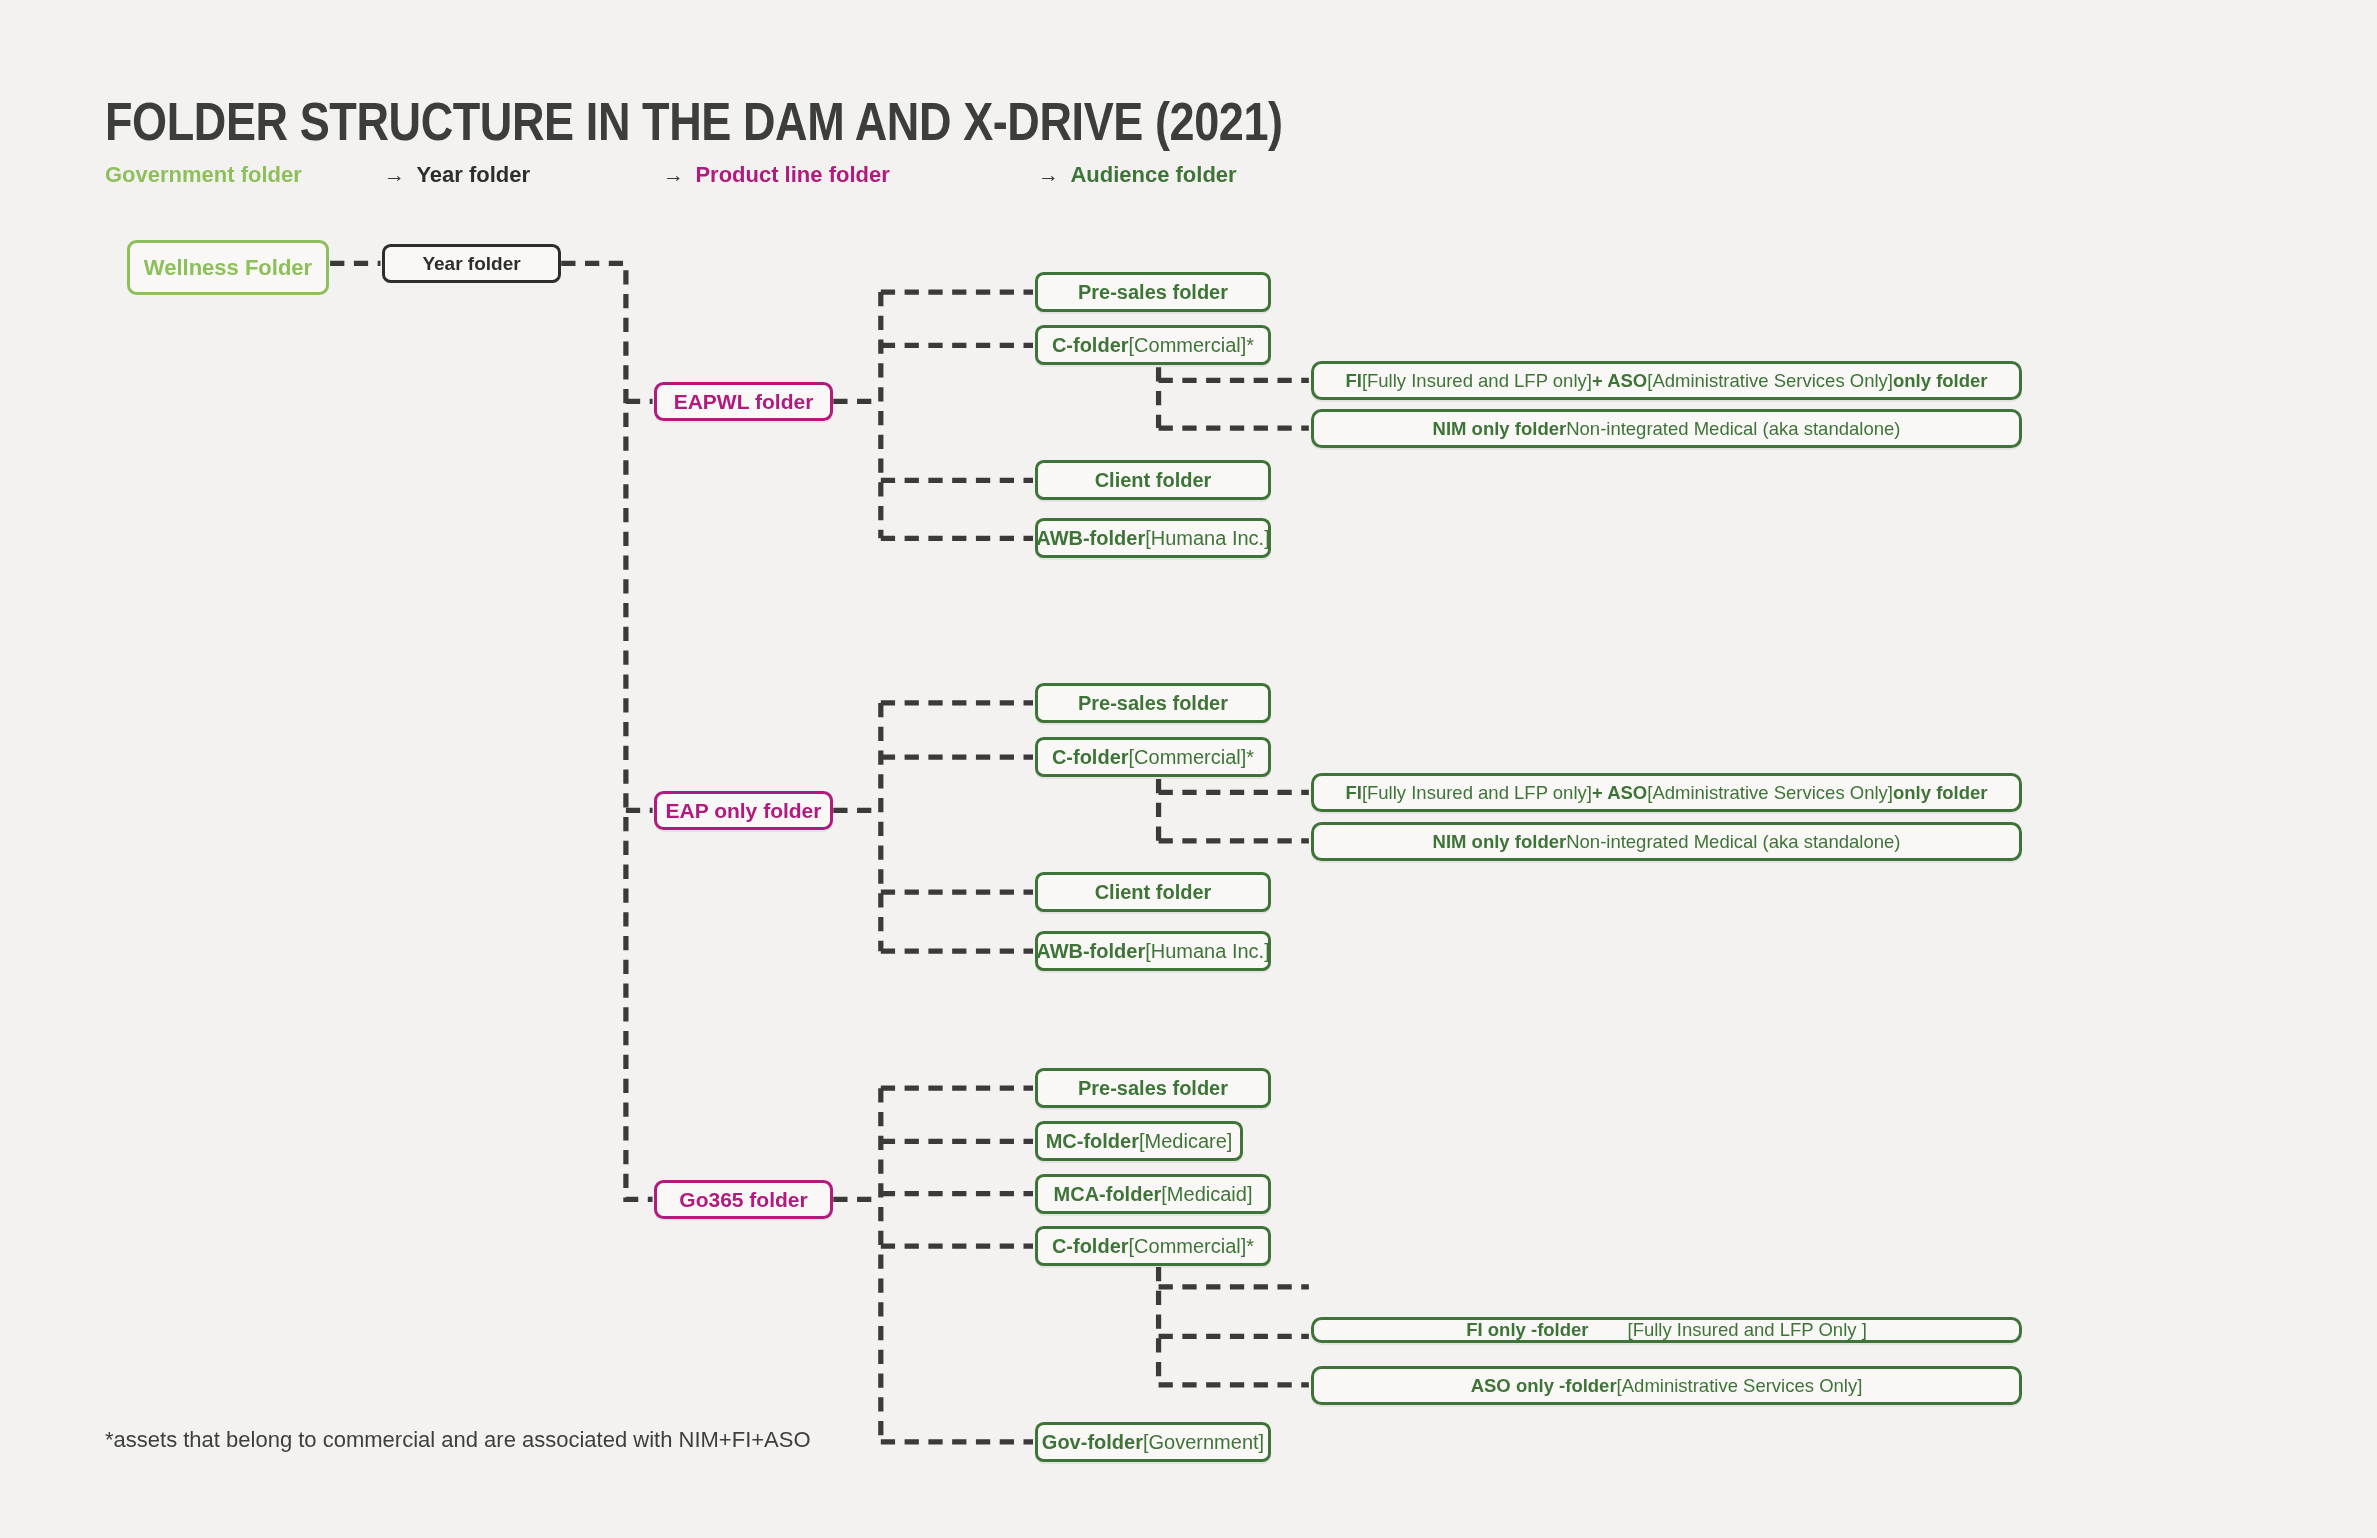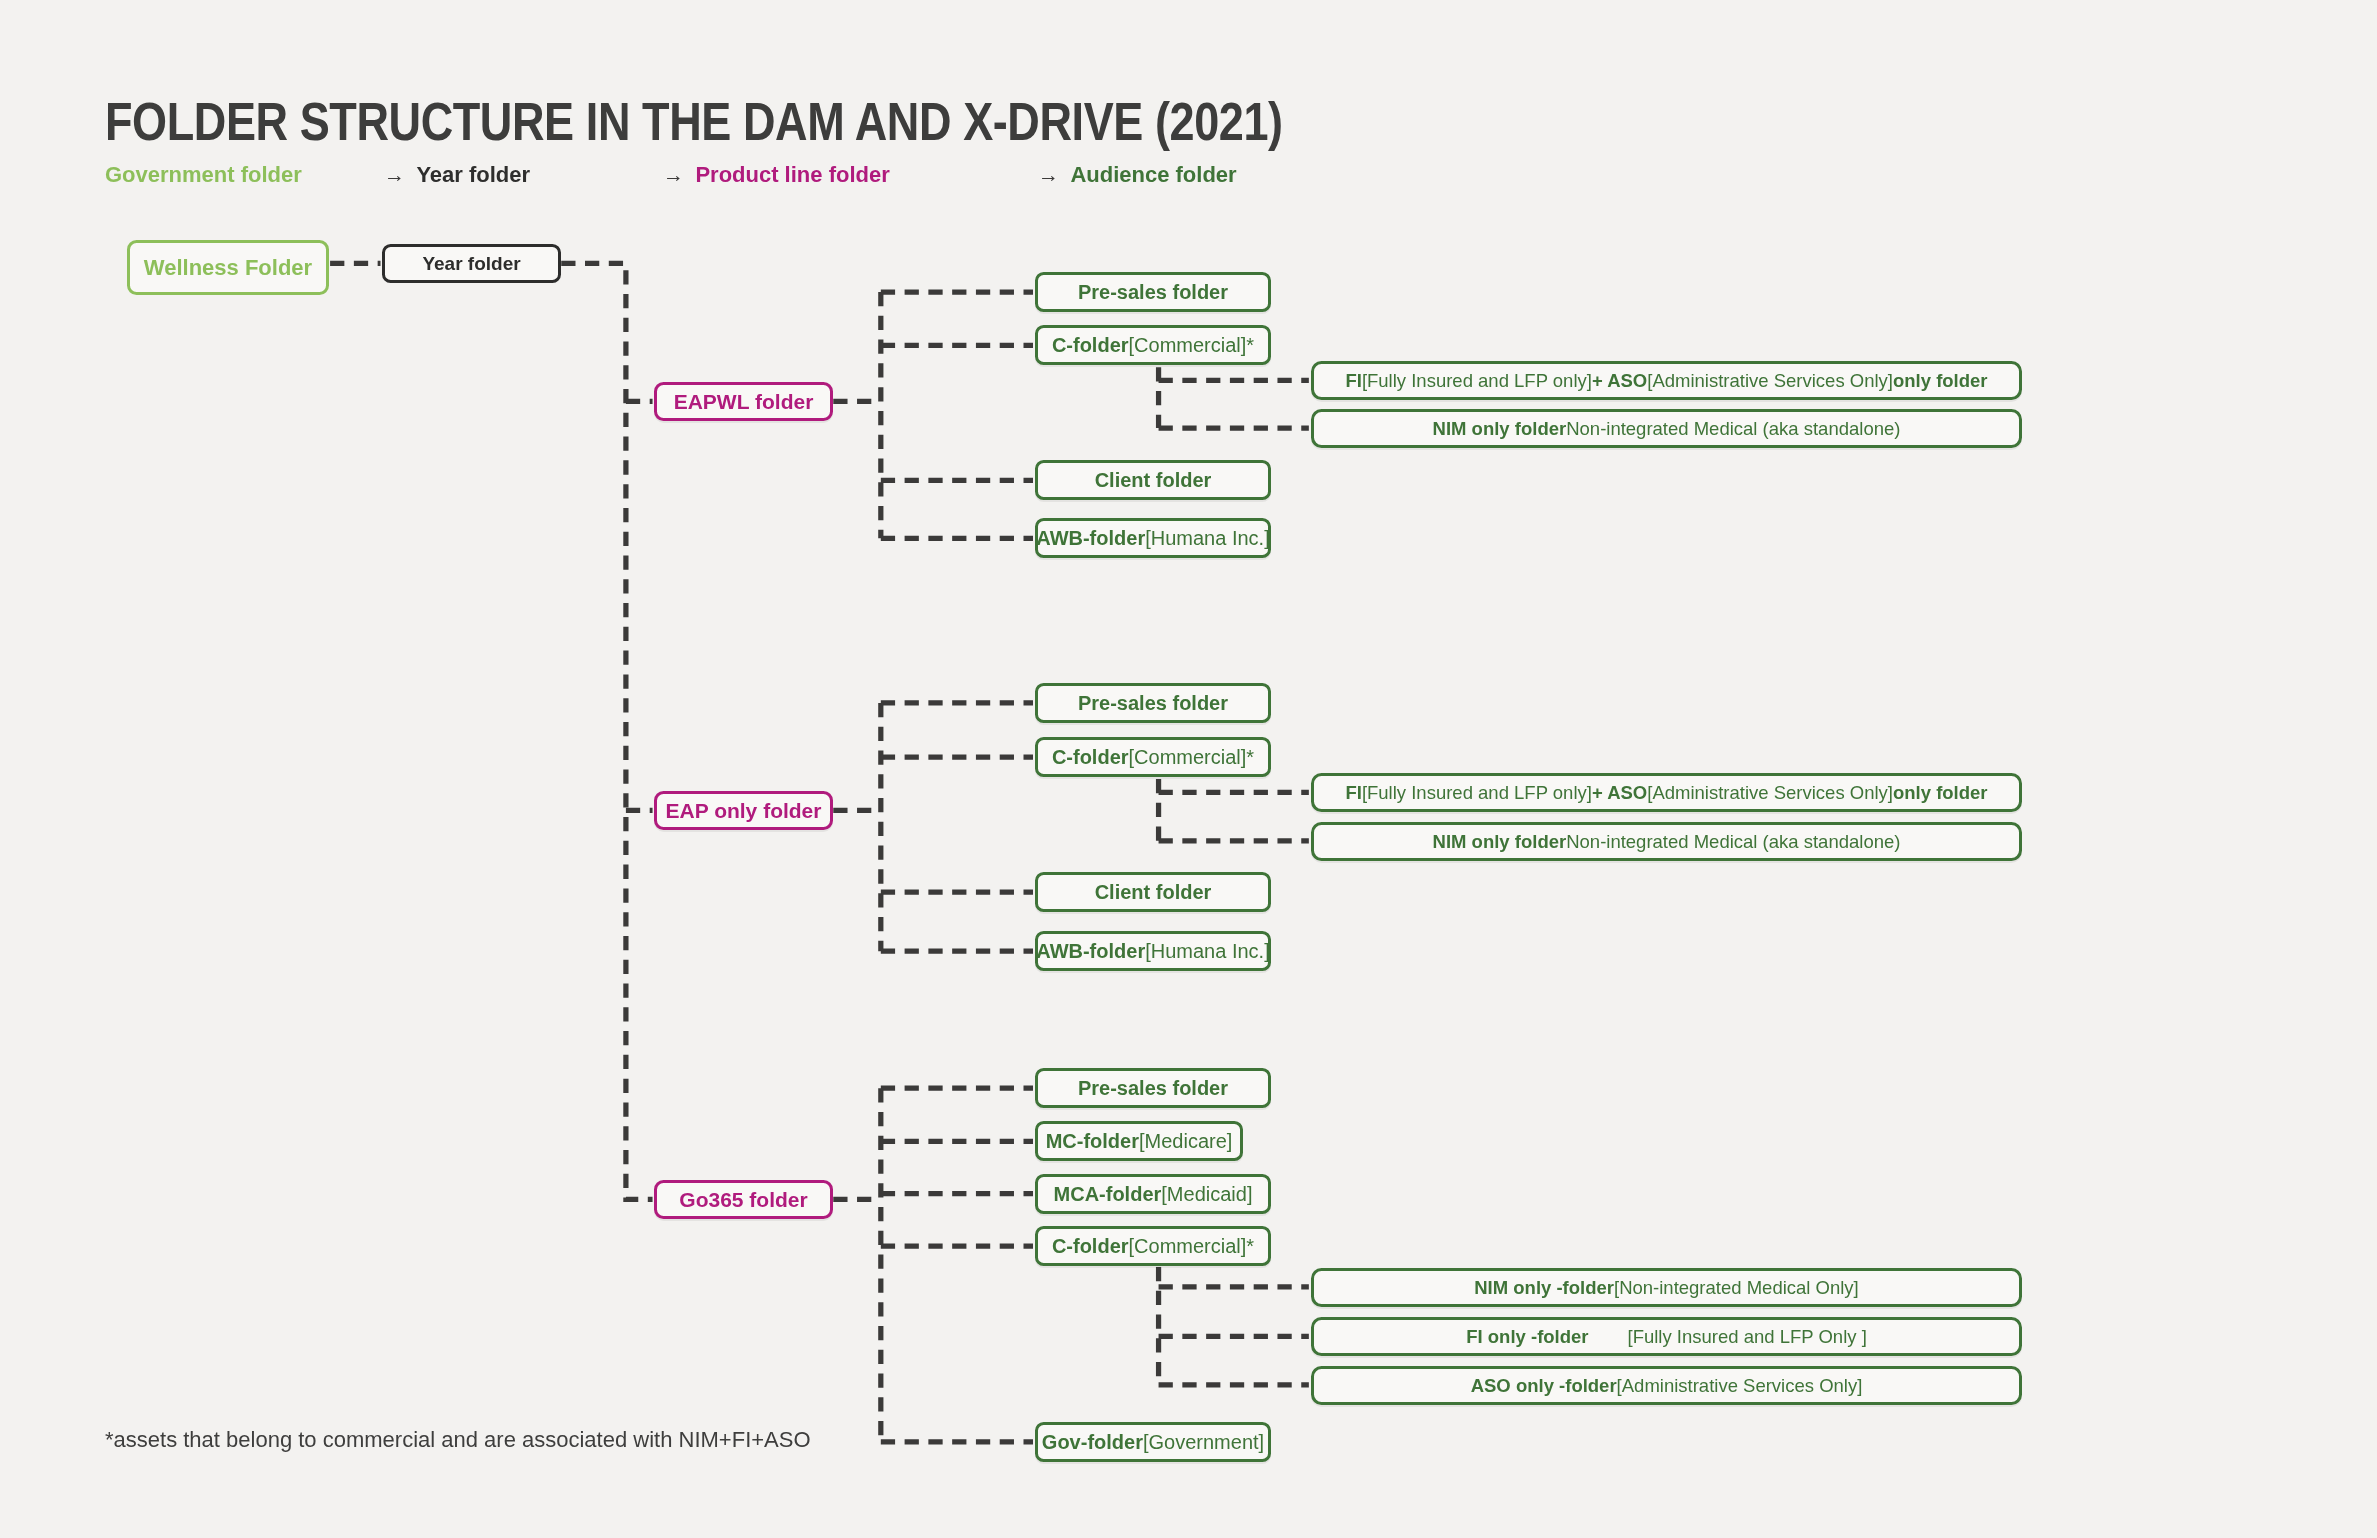--- a/index.html
+++ b/index.html
@@ -186,25 +186,21 @@
       <span> [Medicaid]</span>
     </div>
   <div class="box gbox" style="left:1035px;top:1226px;width:236px;height:40px;">
       <span class="sb">C-folder</span>
       <span> [Commercial]*</span>
     </div>
   <div class="box gbox" style="left:1035px;top:1422px;width:236px;height:40px;">
       <span class="sb">Gov-folder</span>
       <span> [Government]</span>
     </div>
-  <div class="box abox" style="left:1311px;top:1268px;width:711px;height:39px;">
-      <span class="sb">NIM only -folder</span>
-      <span> [Non-integrated Medical Only]</span>
-    </div>
-  <div class="box abox" style="left:1311px;top:1317px;width:711px;height:39px;gap:39px;">
+  <div class="box abox" style="left:1311px;top:1317px;width:711px;height:26px;gap:39px;">
       <span class="sb">FI only -folder</span>
       <span> [Fully Insured and LFP Only ]</span>
     </div>
   <div class="box abox" style="left:1311px;top:1366px;width:711px;height:39px;">
       <span class="sb">ASO only -folder</span>
       <span> [Administrative Services Only]</span>
     </div>
 
   <div class="footnote">*assets that belong to commercial and are associated with NIM+FI+ASO</div>
 

